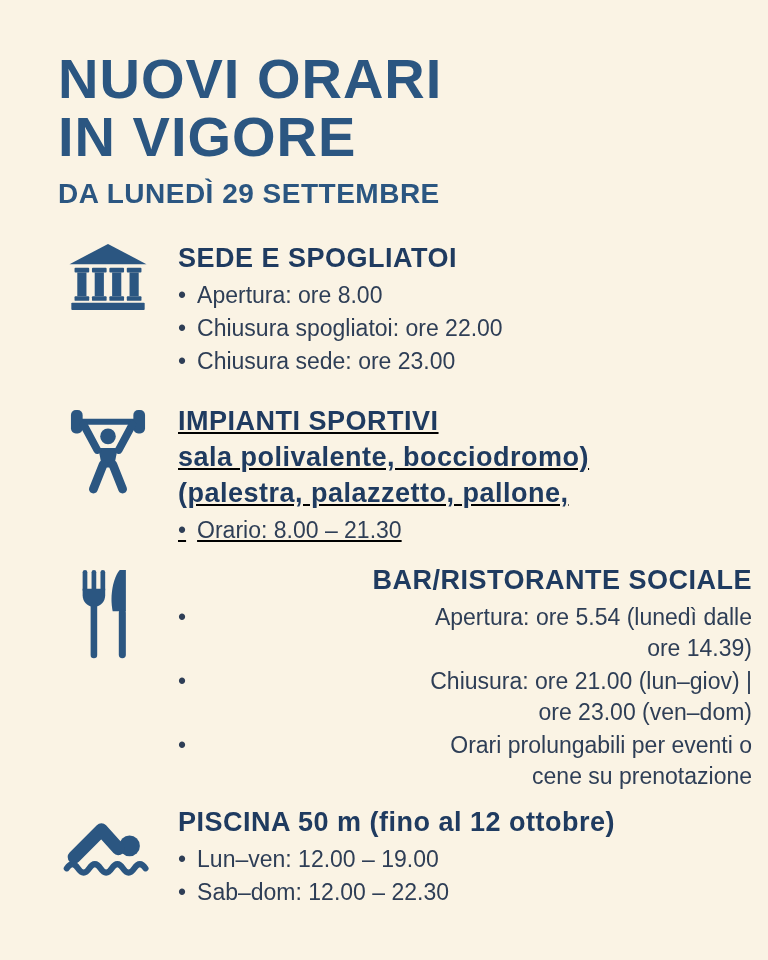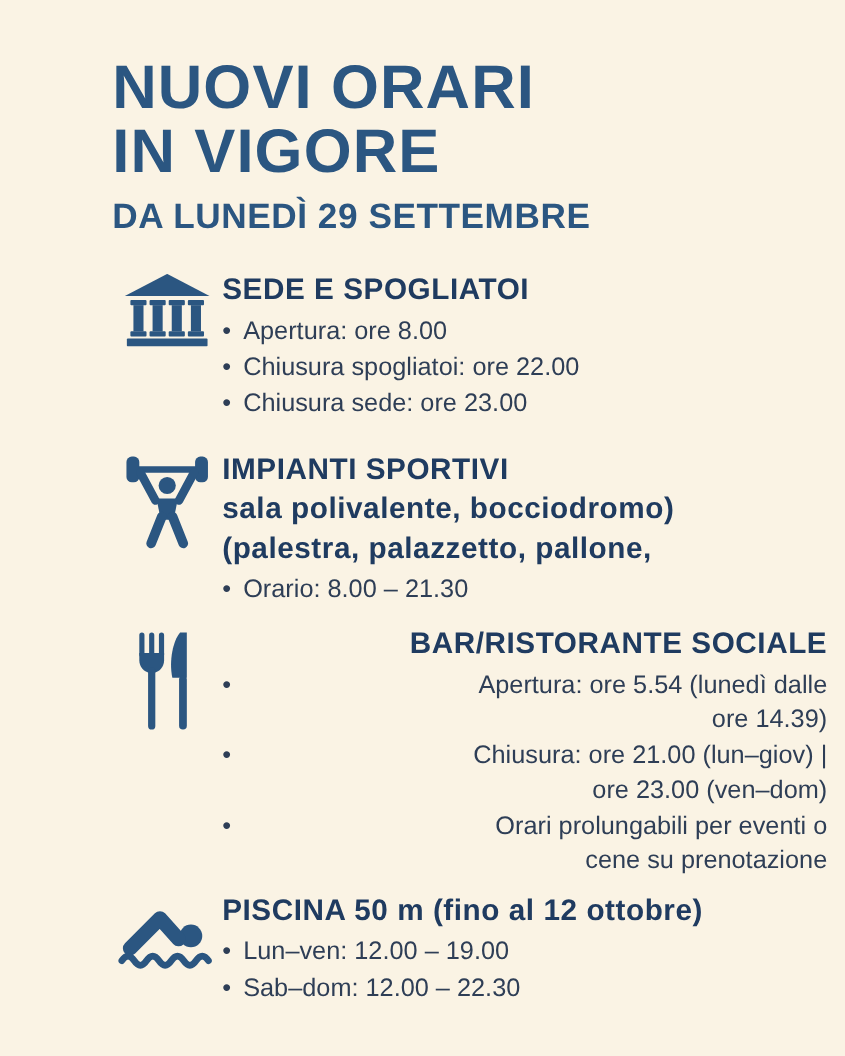--- a/index.html
+++ b/index.html
@@ -11,50 +11,50 @@
   * { box-sizing: border-box; }
   html, body { margin: 0; padding: 0; }
   body {
     width: 768px; height: 960px;
     background: var(--bg);
     font-family: "Liberation Sans", "DejaVu Sans", sans-serif;
     overflow: hidden;
   }
   .poster {
     width: 768px; height: 960px;
-    padding: 50px 16px 0 102px;
+    padding: 50px 16px 0 58px;
   }
   .title {
     color: var(--ink);
     font-size: 56px;
     font-weight: 800;
     line-height: 58px;
     letter-spacing: 1px;
   }
   .subtitle {
     color: var(--ink);
-    font-size: 32px;
+    font-size: 28px;
     font-weight: 800;
     letter-spacing: 0.5px;
     margin-top: 12px;
   }
   .sections { margin-top: 30px; }
   .section { display: flex; }
   .section.s1 { margin-bottom: 24px; }
-  .section.s2 { margin-bottom: 14px; }
+  .section.s2 { margin-bottom: 14px; text-decoration: underline; }
   .section.s3 { margin-bottom: 10px; text-align: right; }
   .icon-cell {
     flex: 0 0 100px;
     width: 100px;
     display: flex;
     justify-content: center;
     align-items: flex-start;
     color: var(--ink);
   }
-  .text-cell { flex: 1; min-width: 0; }
+  .text-cell { flex: 1; min-width: 0; margin-left: 20px; }
   .heading {
     color: var(--navy);
     font-size: 27px;
     font-weight: 800;
     line-height: 36px;
     letter-spacing: 0.5px;
     margin: 0 0 4px 0;
   }
   .heading div { white-space: nowrap; }
   .bullet {

